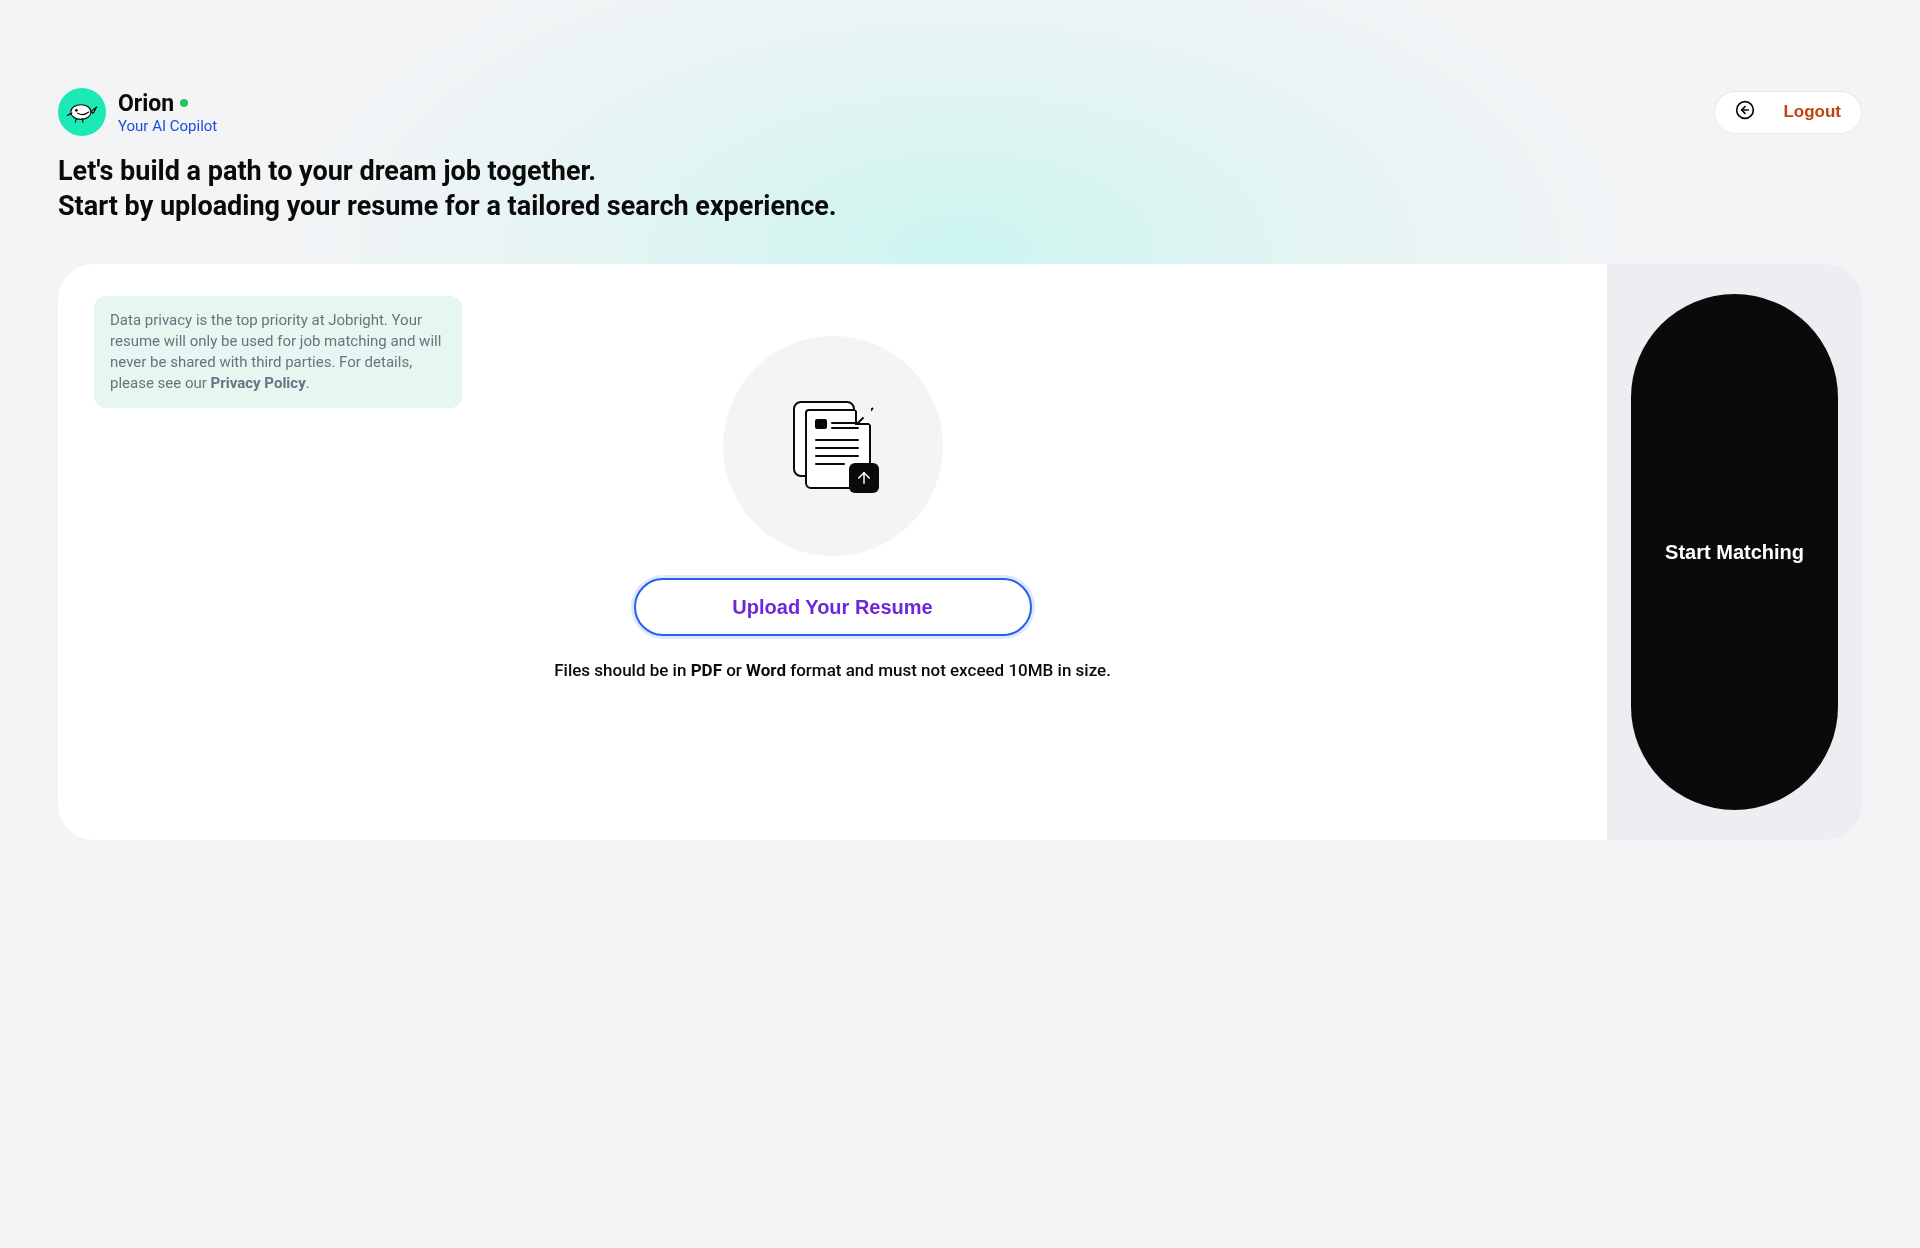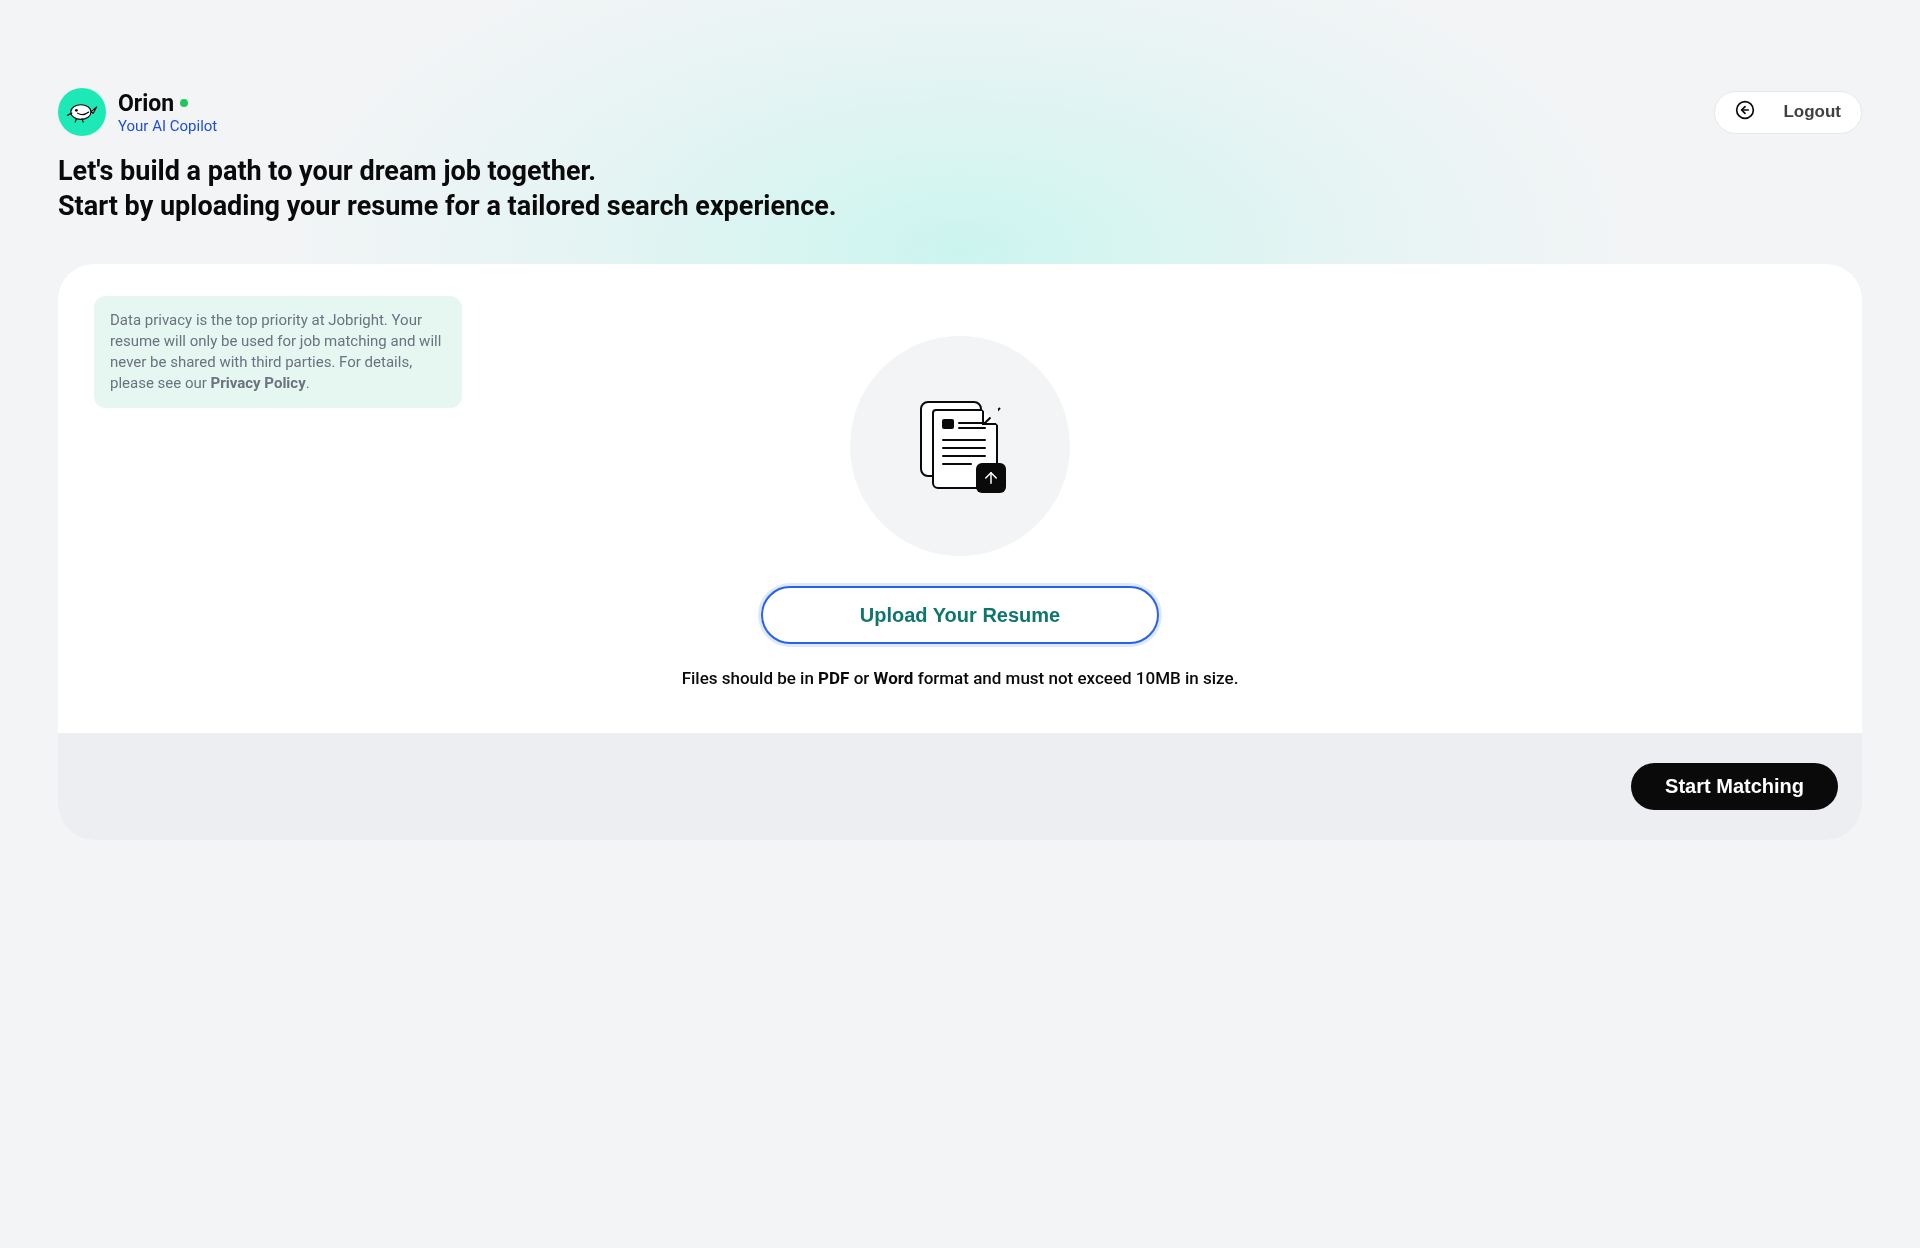--- a/index.html
+++ b/index.html
@@ -90,21 +90,21 @@
     .logout-button {
       display: flex;
       align-items: center;
       gap: 28px;
       background: #ffffff;
       border: 1px solid #e5e7eb;
       border-radius: 999px;
       padding: 8px 20px;
       font-size: 17px;
       font-weight: 700;
-      color: #404040;
+      color: #c2410c;
       cursor: pointer;
     }
 
     .logout-button svg {
       width: 20px;
       height: 20px;
     }
 
     .headline {
       position: relative;
@@ -115,21 +115,21 @@
       line-height: 1.3;
     }
 
     .main-card {
       position: relative;
       margin: 40px 58px 0 58px;
       background: #ffffff;
       border-radius: 36px;
       min-height: 576px;
       display: flex;
-      flex-direction: column;
+      flex-direction: row;
       overflow: hidden;
     }
 
     .main-content {
       flex: 1;
       position: relative;
       display: flex;
       flex-direction: column;
       align-items: center;
       padding-top: 54px;
@@ -262,29 +262,29 @@
       justify-content: center;
     }
 
     .upload-badge svg {
       width: 18px;
       height: 18px;
       stroke: #ffffff;
     }
 
     .upload-btn {
-      margin-top: 30px;
+      margin-top: 22px;
       width: 398px;
       height: 58px;
       background: #ffffff;
       border: 2px solid #2563eb;
       border-radius: 999px;
       font-size: 20px;
       font-weight: 700;
-      color: #0f766e;
+      color: #6d28d9;
       cursor: pointer;
       box-shadow: 0 0 0 3px rgba(37, 99, 235, 0.15);
     }
 
     .upload-hint {
       margin-top: 24px;
       font-size: 17px;
       color: #0a0a0a;
       font-weight: 500;
     }

